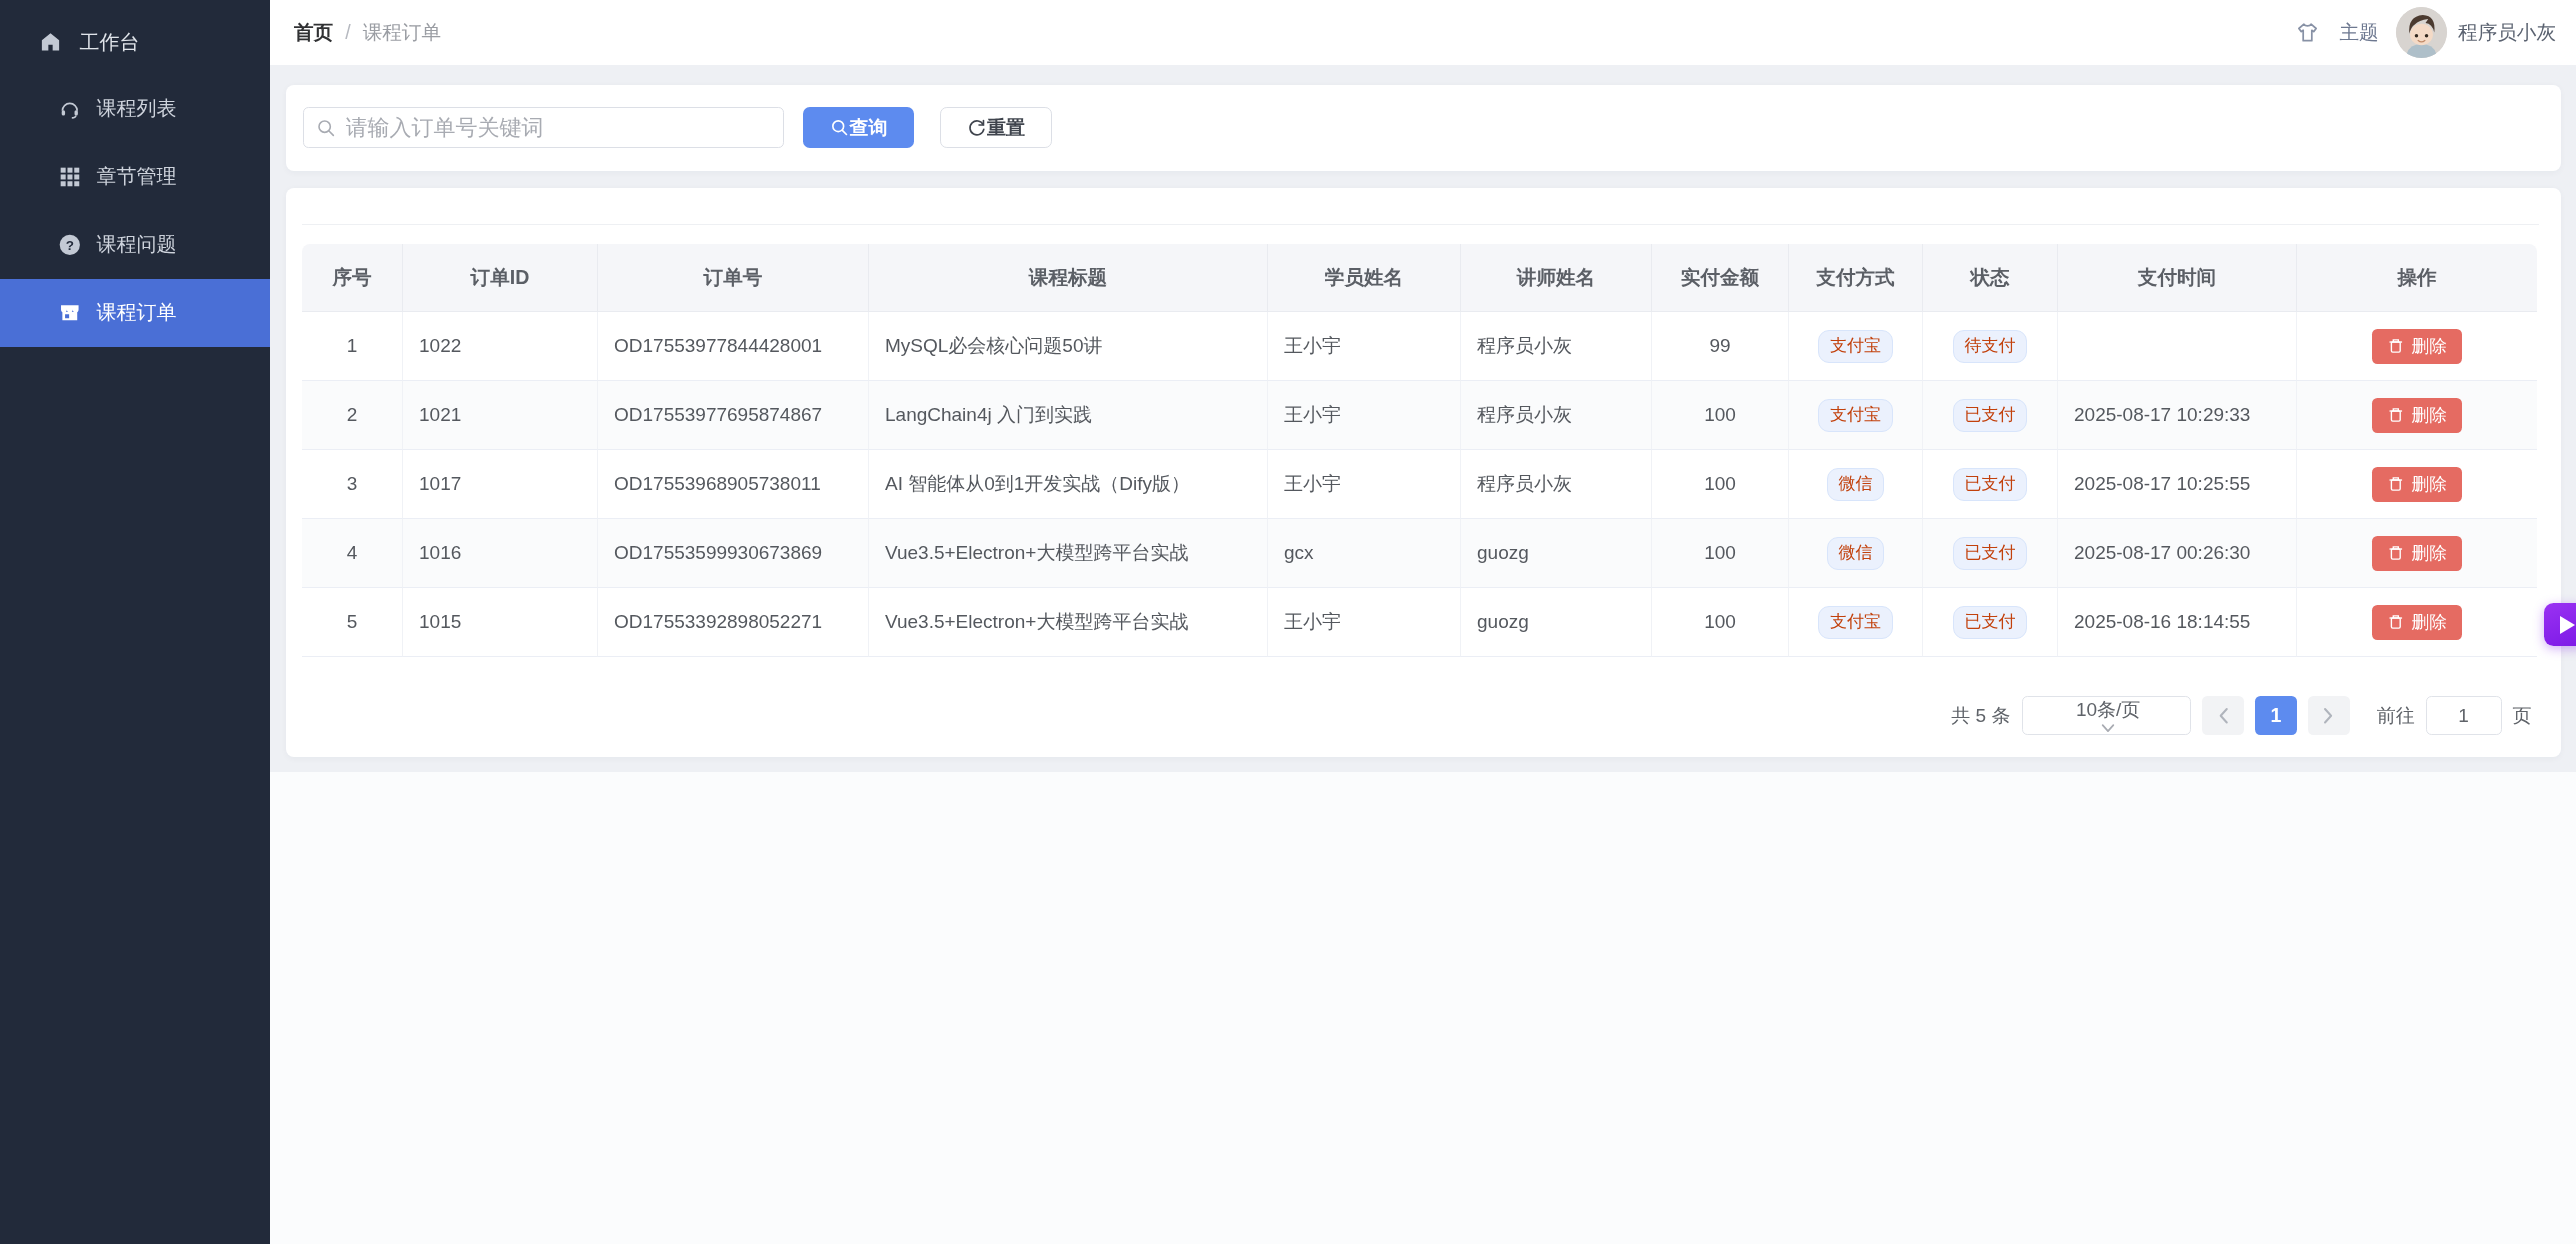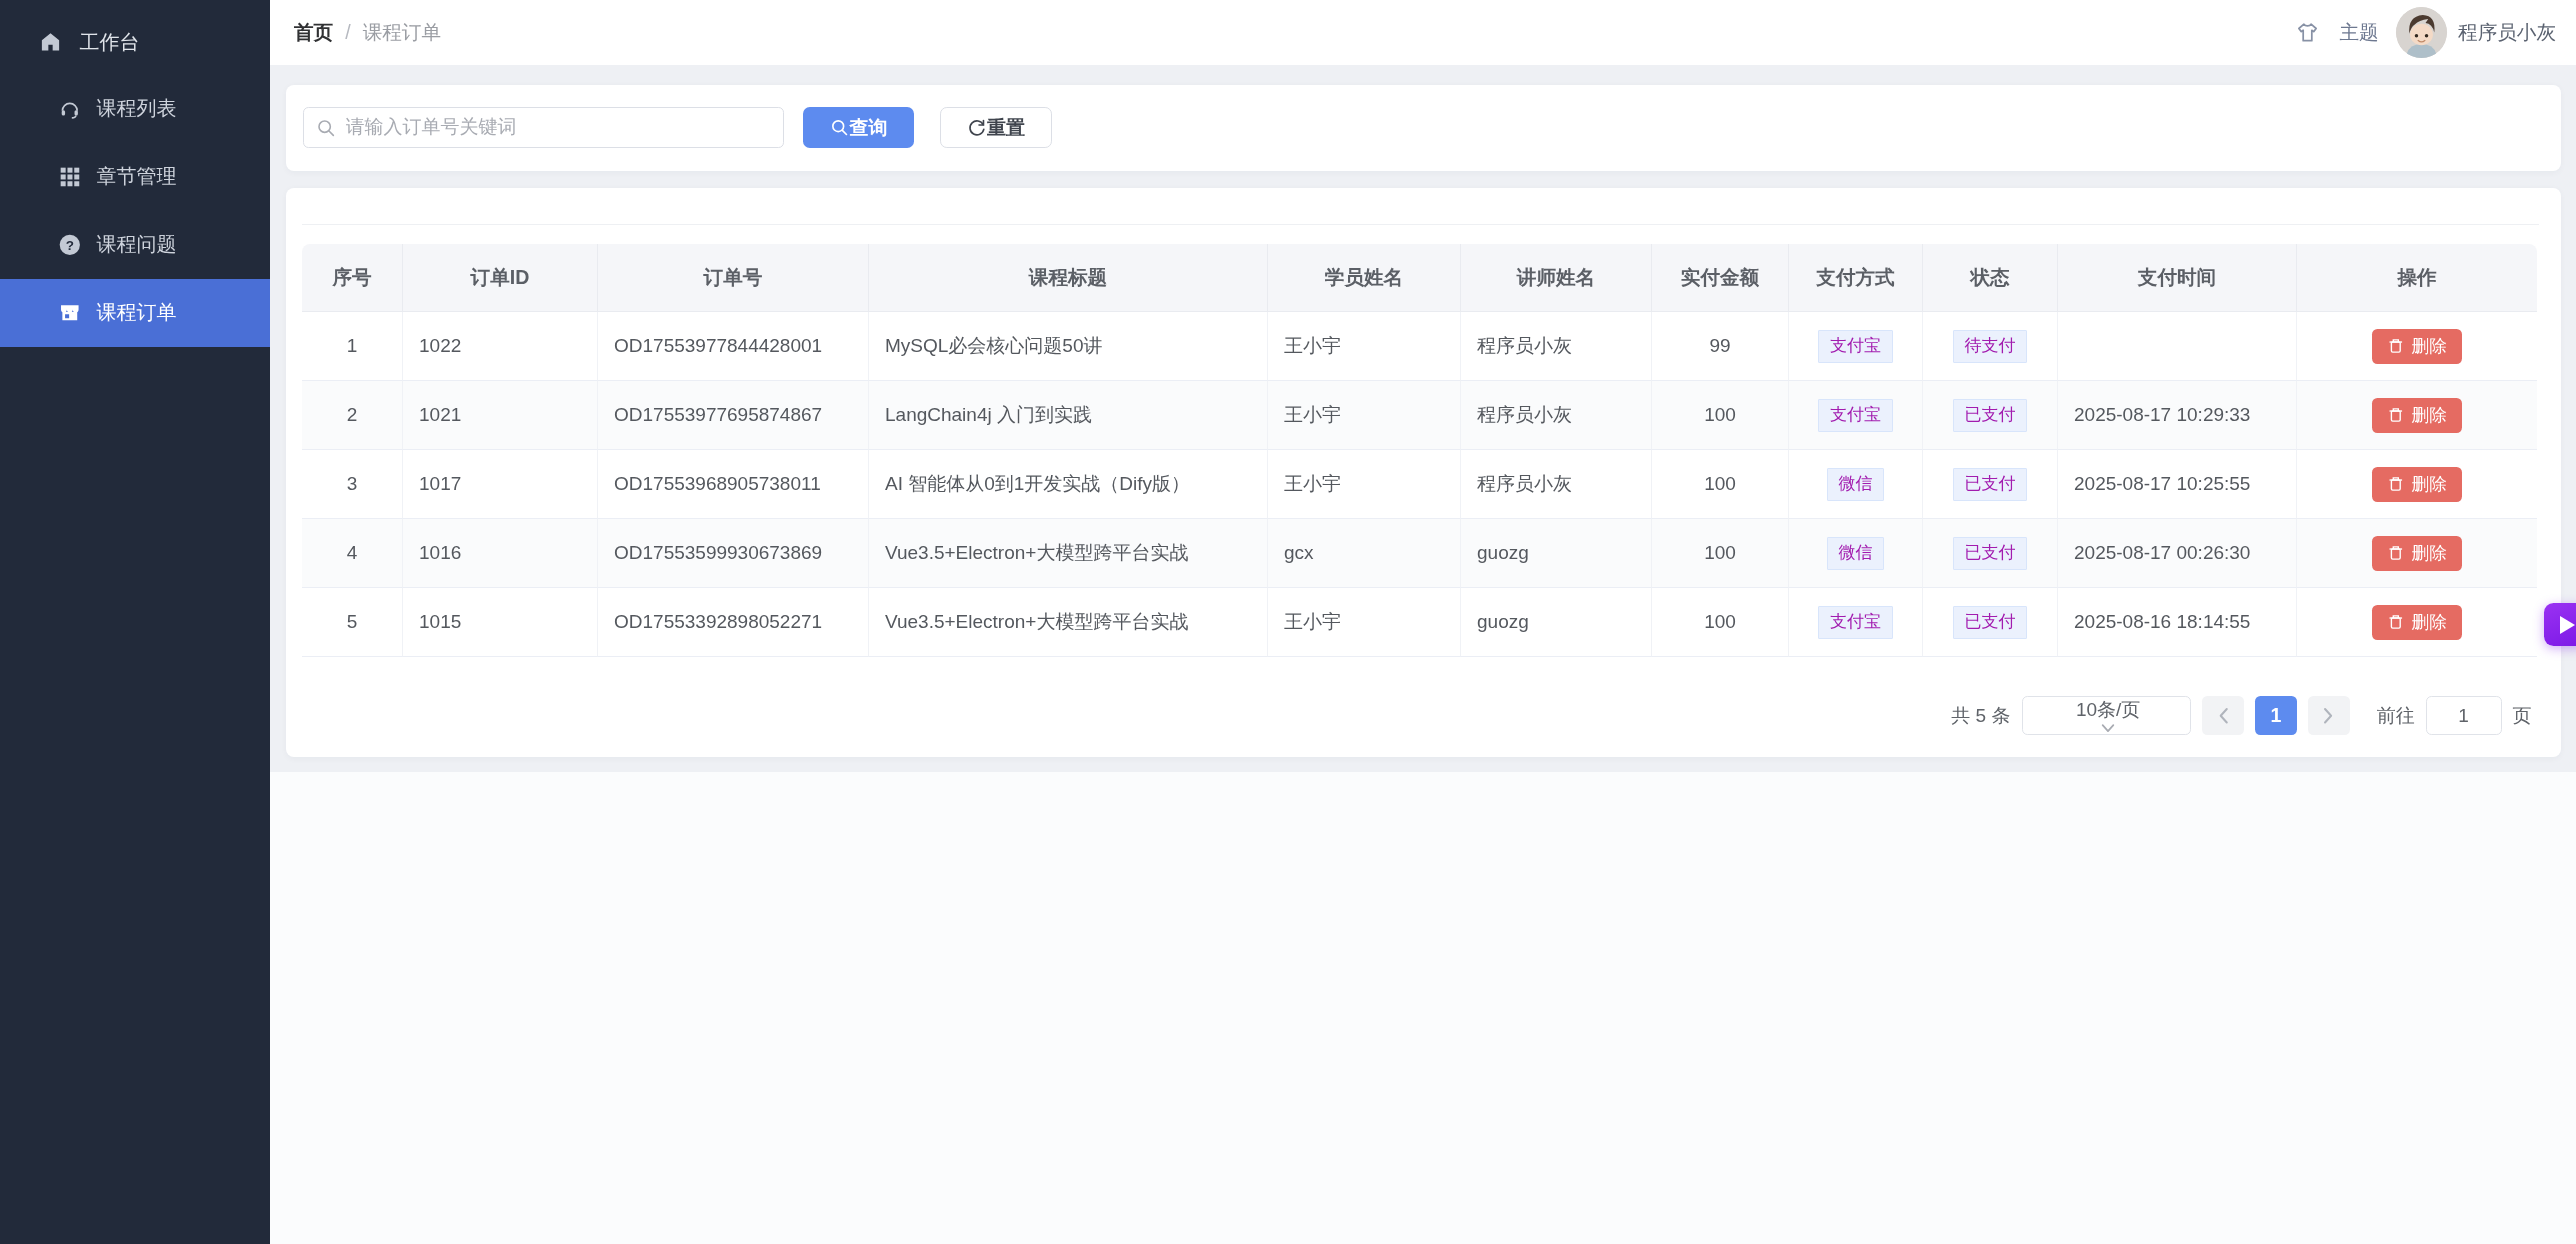--- a/index.html
+++ b/index.html
@@ -33,39 +33,39 @@
   .topbar-right { display:flex; align-items:center; }
   .theme-btn { display:flex; align-items:center; gap:20px; color:#6d7890; font-size:19.6px; cursor:pointer; }
   .avatar { width:51px; height:51px; border-radius:50%; overflow:hidden; margin-left:17.6px; flex:none; background:#d8d4d0; }
   .username { font-size:19.6px; color:#5a6270; margin-left:10.8px; white-space:nowrap; }
 
   
   .content { position:absolute; top:65px; left:0; right:0; height:707px; background:#eef0f4; padding:19.6px 15px 0 16px; }
   .card { background:#ffffff; border-radius:8px; box-shadow:0 1.4px 6.8px rgba(31,45,75,.04); }
   .search-card { height:86px; display:flex; align-items:center; padding:0 17px; margin-bottom:17.6px; }
   .input-wrap { width:481px; height:41px; border:1.4px solid #dcdfe6; border-radius:5.4px; display:flex; align-items:center; padding:0 12px; gap:9.5px; background:#fff; color:#a8abb2; }
-  .input-wrap input { border:none; outline:none; font-size:19px; flex:1; color:#333; background:transparent; font-family:Liberation Mono, monospace; }
+  .input-wrap input { border:none; outline:none; font-size:22px; flex:1; color:#333; background:transparent; font-family:Liberation Serif, serif; }
   .input-wrap input::placeholder { color:#a8abb2; }
   .btn { height:41px; border-radius:6.8px; display:inline-flex; align-items:center; justify-content:center; gap:1px; font-size:19px; font-weight:bold; cursor:pointer; border:none; font-family:inherit; }
   .btn-primary { background:#5d8bef; color:#fff; width:111px; margin-left:19px; }
   .btn-default { background:#fff; color:#3f444d; width:112px; border:1.4px solid #dcdfe6; margin-left:26px; }
 
   
   .table-card { height:569px; padding:36px 21.6px 0 16px; }
   .table-wrap { border-top:1.4px solid #eef0f3; padding-top:19px; }
   table { width:2235px; border-collapse:separate; border-spacing:0; table-layout:fixed; }
   thead th { height:68px; background:#f5f6f9; font-size:19.6px; font-weight:bold; color:#5b5f66; border-right:1.4px solid #e9ebf0; border-bottom:1.4px solid #e9ebf0; text-align:center; }
   thead th:first-child { border-top-left-radius:8px; }
   thead th:last-child { border-top-right-radius:8px; border-right:none; }
   tbody td { height:69px; font-size:19px; color:#54585e; border-bottom:1.4px solid #ebeef5; border-right:1.4px solid #f0f2f6; padding:0 16px; background-clip:padding-box; }
   tbody td:last-child { border-right:none; }
   tbody tr:nth-child(even) td { background-color:#fafbfc; }
   .ta-c { text-align:center; }
   .ta-l { text-align:left; }
-  .tag { display:inline-block; padding:5.4px 10.8px; background:#ebf1fd; border:1.4px solid #d8e5fb; border-radius:1px; color:#a21caf; font-size:17px; line-height:1.2; }
+  .tag { display:inline-block; padding:5.4px 10.8px; background:#ebf1fd; border:1.4px solid #d8e5fb; border-radius:11px; color:#c2410c; font-size:17px; line-height:1.2; }
   .del-btn { display:inline-flex; align-items:center; gap:6.8px; height:35px; padding:0 15px; background:#e56b62; color:#fff; border:none; border-radius:5.4px; font-size:17.6px; cursor:pointer; font-family:inherit; }
 
   
   .pagination { display:flex; align-items:center; justify-content:flex-end; margin-top:39px; padding-right:8px; font-size:19px; color:#5f6369; }
   .page-select { width:169px; height:39px; border:1.4px solid #e0e3e9; border-radius:5.4px; display:flex; align-items:center; justify-content:space-between; padding:0 13.5px 0 16px; margin-left:12px; cursor:pointer; background:#fff;flex-direction:column; }
   .page-select .sel-caret { color:#a8abb2; }
   .page-btn { width:42px; height:39px; border-radius:5.4px; background:#f2f3f5; display:flex; align-items:center; justify-content:center; color:#b0b4bc; margin-left:10.8px; cursor:pointer; }
   .page-btn.active { background:#5d8bef; color:#fff; font-weight:bold; font-size:19.6px; }
   .goto-label { margin-left:27px; }
   .goto-input { width:76px; height:39px; border:1.4px solid #e0e3e9; border-radius:5.4px; text-align:center; font-size:19px; color:#5f6369; margin:0 10.8px; outline:none; font-family:inherit; background:#fff; }

